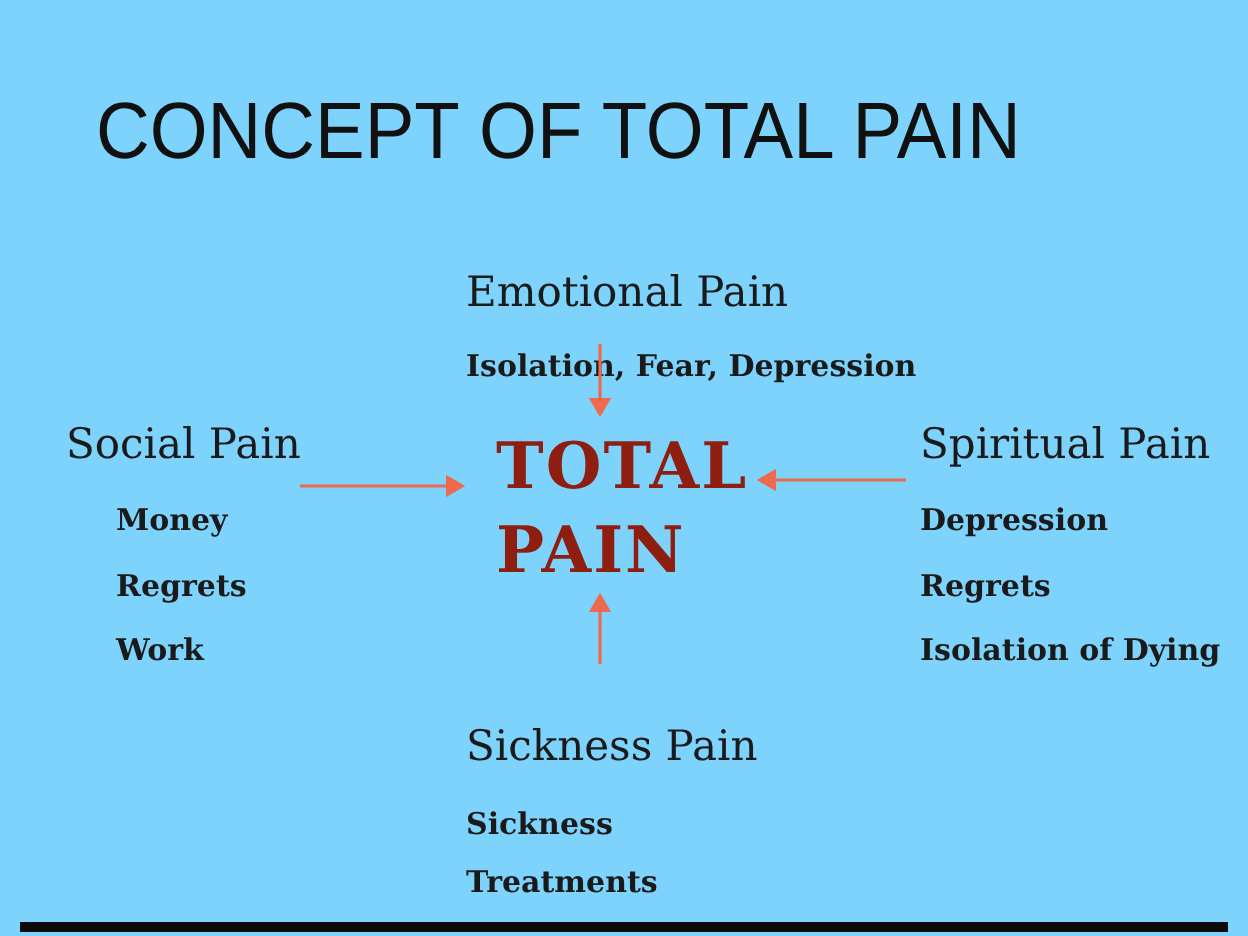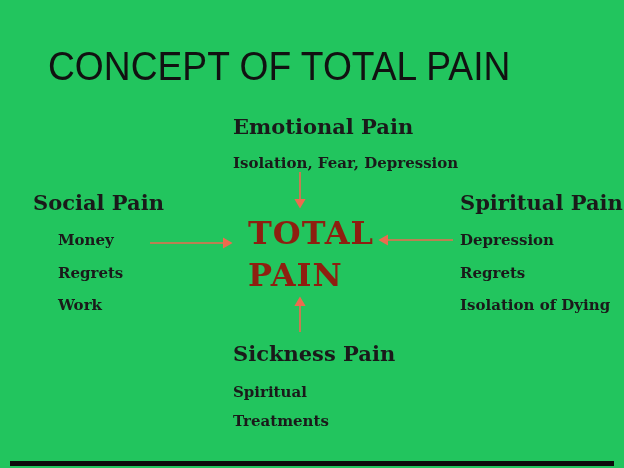--- a/index.html
+++ b/index.html
@@ -6,38 +6,39 @@
     --arrow-color:#EE6A4F;
     --center-color:#8E1F10;
     --text-color:#1A1A1A;
     --bar-color:#0B0B0B;
   }
   *{margin:0;padding:0;box-sizing:border-box;}
   html,body{background:#ffffff;}
   .slide{
     position:relative;
     width:624px;height:468px;
-    background:#22c55e;
+    background:#7dd3fc;
     overflow:hidden;
     font-family:"DejaVu Serif", serif;
   }
   .slide-title{
     position:absolute;left:48px;top:44px;
     font-family:"Liberation Sans", sans-serif;
     font-size:40px;font-weight:400;line-height:44px;
     color:#111111;
     transform:scaleX(0.93);
     transform-origin:left center;
     white-space:nowrap;
     letter-spacing:0px;
   }
   .group{position:absolute;color:var(--text-color,#1A1A1A);}
   .group-heading{
-    font-size:21px;font-weight:700;line-height:25px;
+    font-size:21px;font-weight:400;line-height:25px;
     white-space:nowrap;
+    margin-top:20px;
   }
   .group-items{list-style:none;}
   .group-item{
     font-size:15px;font-weight:700;
     white-space:nowrap;
   }
   
   .group-emotional{left:233px;top:114px;}
   .group-emotional .group-items{margin-top:14px;}
   .group-emotional .group-item{line-height:20px;}
@@ -106,21 +107,21 @@
     <ul class="group-items">
       <li class="group-item">Depression</li>
       <li class="group-item">Regrets</li>
       <li class="group-item">Isolation of Dying</li>
     </ul>
   </div>
 
   <div class="group group-physical">
     <div class="group-heading">Sickness Pain</div>
     <ul class="group-items">
-      <li class="group-item">Spiritual</li>
+      <li class="group-item">Sickness</li>
       <li class="group-item">Treatments</li>
     </ul>
   </div>
 
   <div class="center-label">
     <div>TOTAL</div>
     <div>PAIN</div>
   </div>
 
   <svg class="arrows" viewBox="0 0 624 468" xmlns="http://www.w3.org/2000/svg">

